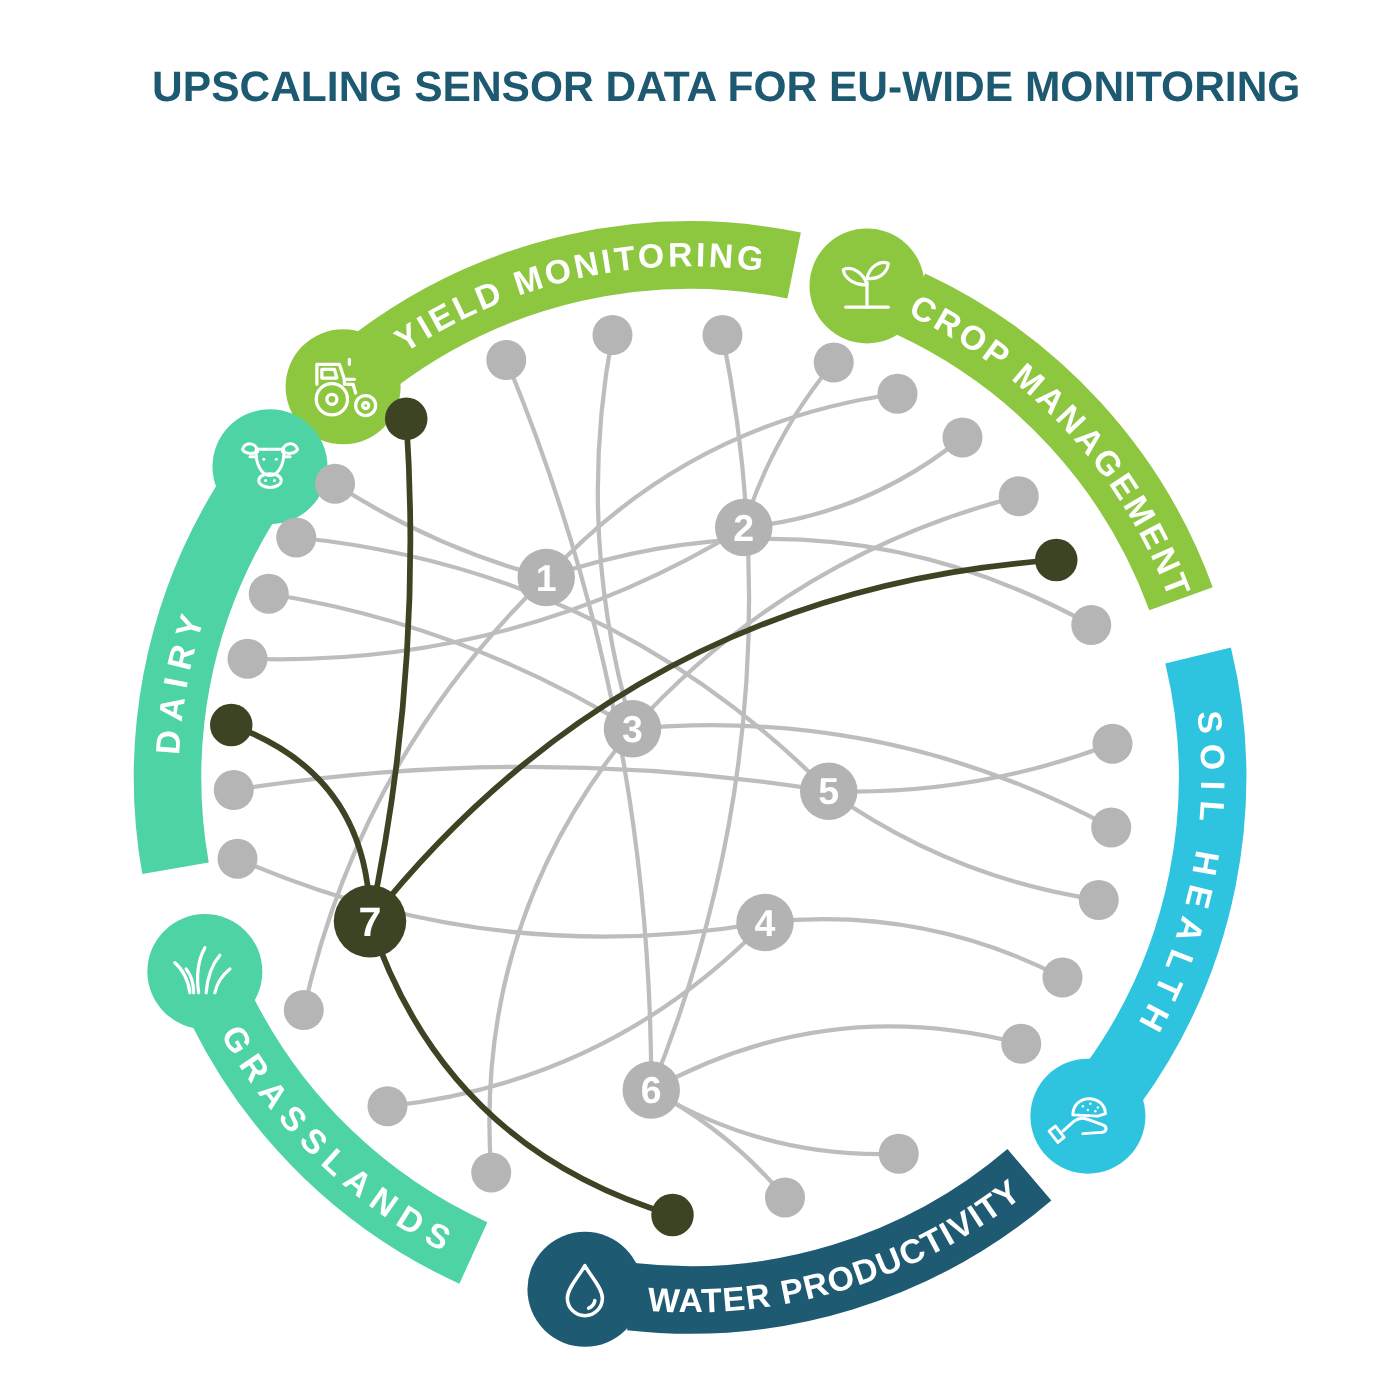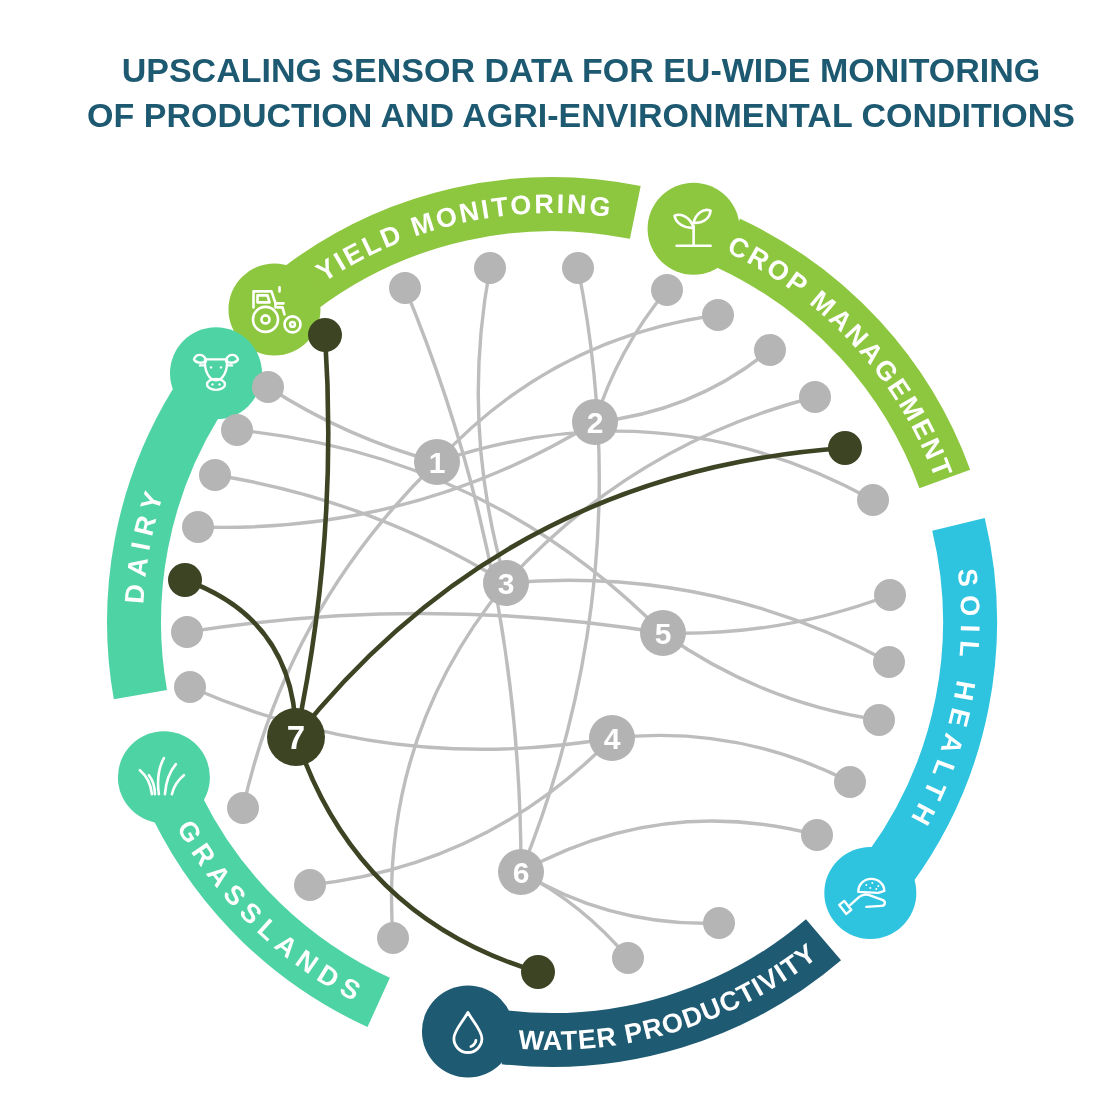--- a/index.html
+++ b/index.html
@@ -25,21 +25,20 @@
     font-weight:bold;
     fill:#ffffff;
     text-anchor:middle;
   }
 </style>
 </head>
 <body>
 
 <div class="title-wrap" style="color: rgb(29, 90, 114);">
   <span class="title-line">UPSCALING SENSOR DATA FOR EU-WIDE MONITORING</span>
-  <span class="title-line">OF PRODUCTION AND AGRI-ENVIRONMENTAL CONDITIONS</span>
 </div>
 
 <svg id="diagram-svg" width="1120" height="1108" viewBox="0 0 1120 1108" xmlns="http://www.w3.org/2000/svg">
   <defs>
     <g id="icon-tractor" fill="none" stroke="#ffffff" stroke-width="2.6" stroke-linecap="round" stroke-linejoin="round">
       <circle cx="-9" cy="10" r="12.5"></circle>
       <circle cx="-9" cy="10" r="4"></circle>
       <circle cx="18" cy="15" r="8"></circle>
       <circle cx="18" cy="15" r="2.4"></circle>
       <path d="M -21,-2 V -18 H -3 L 1,-6 V -2"></path>

